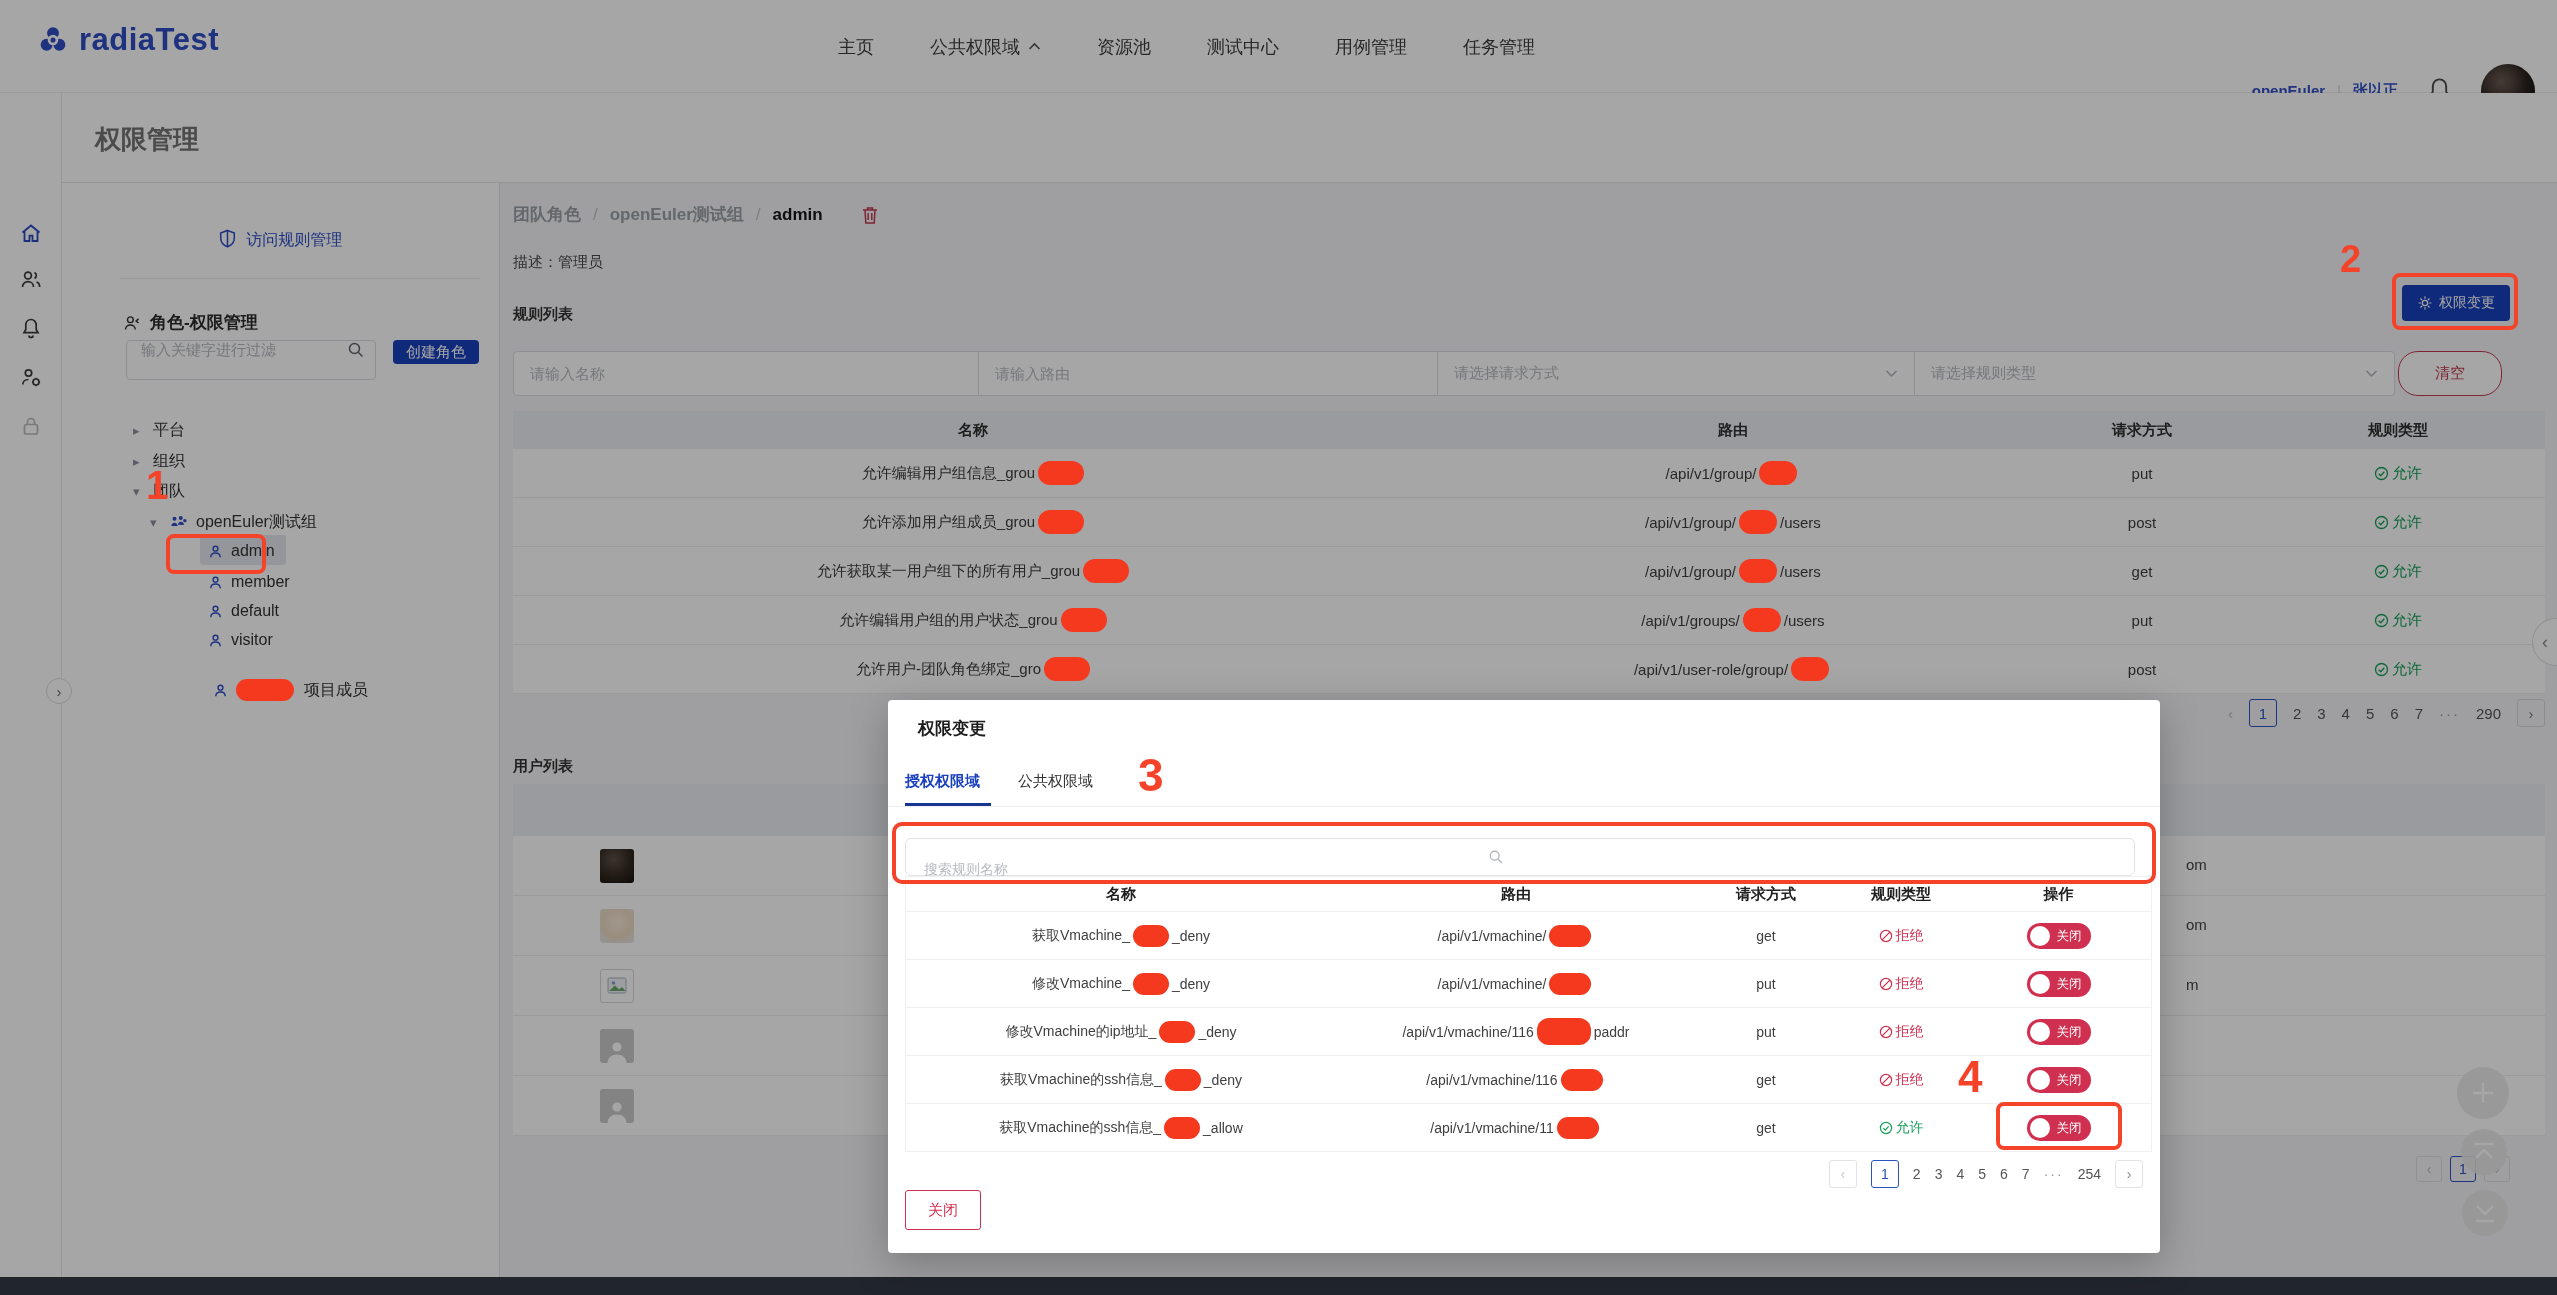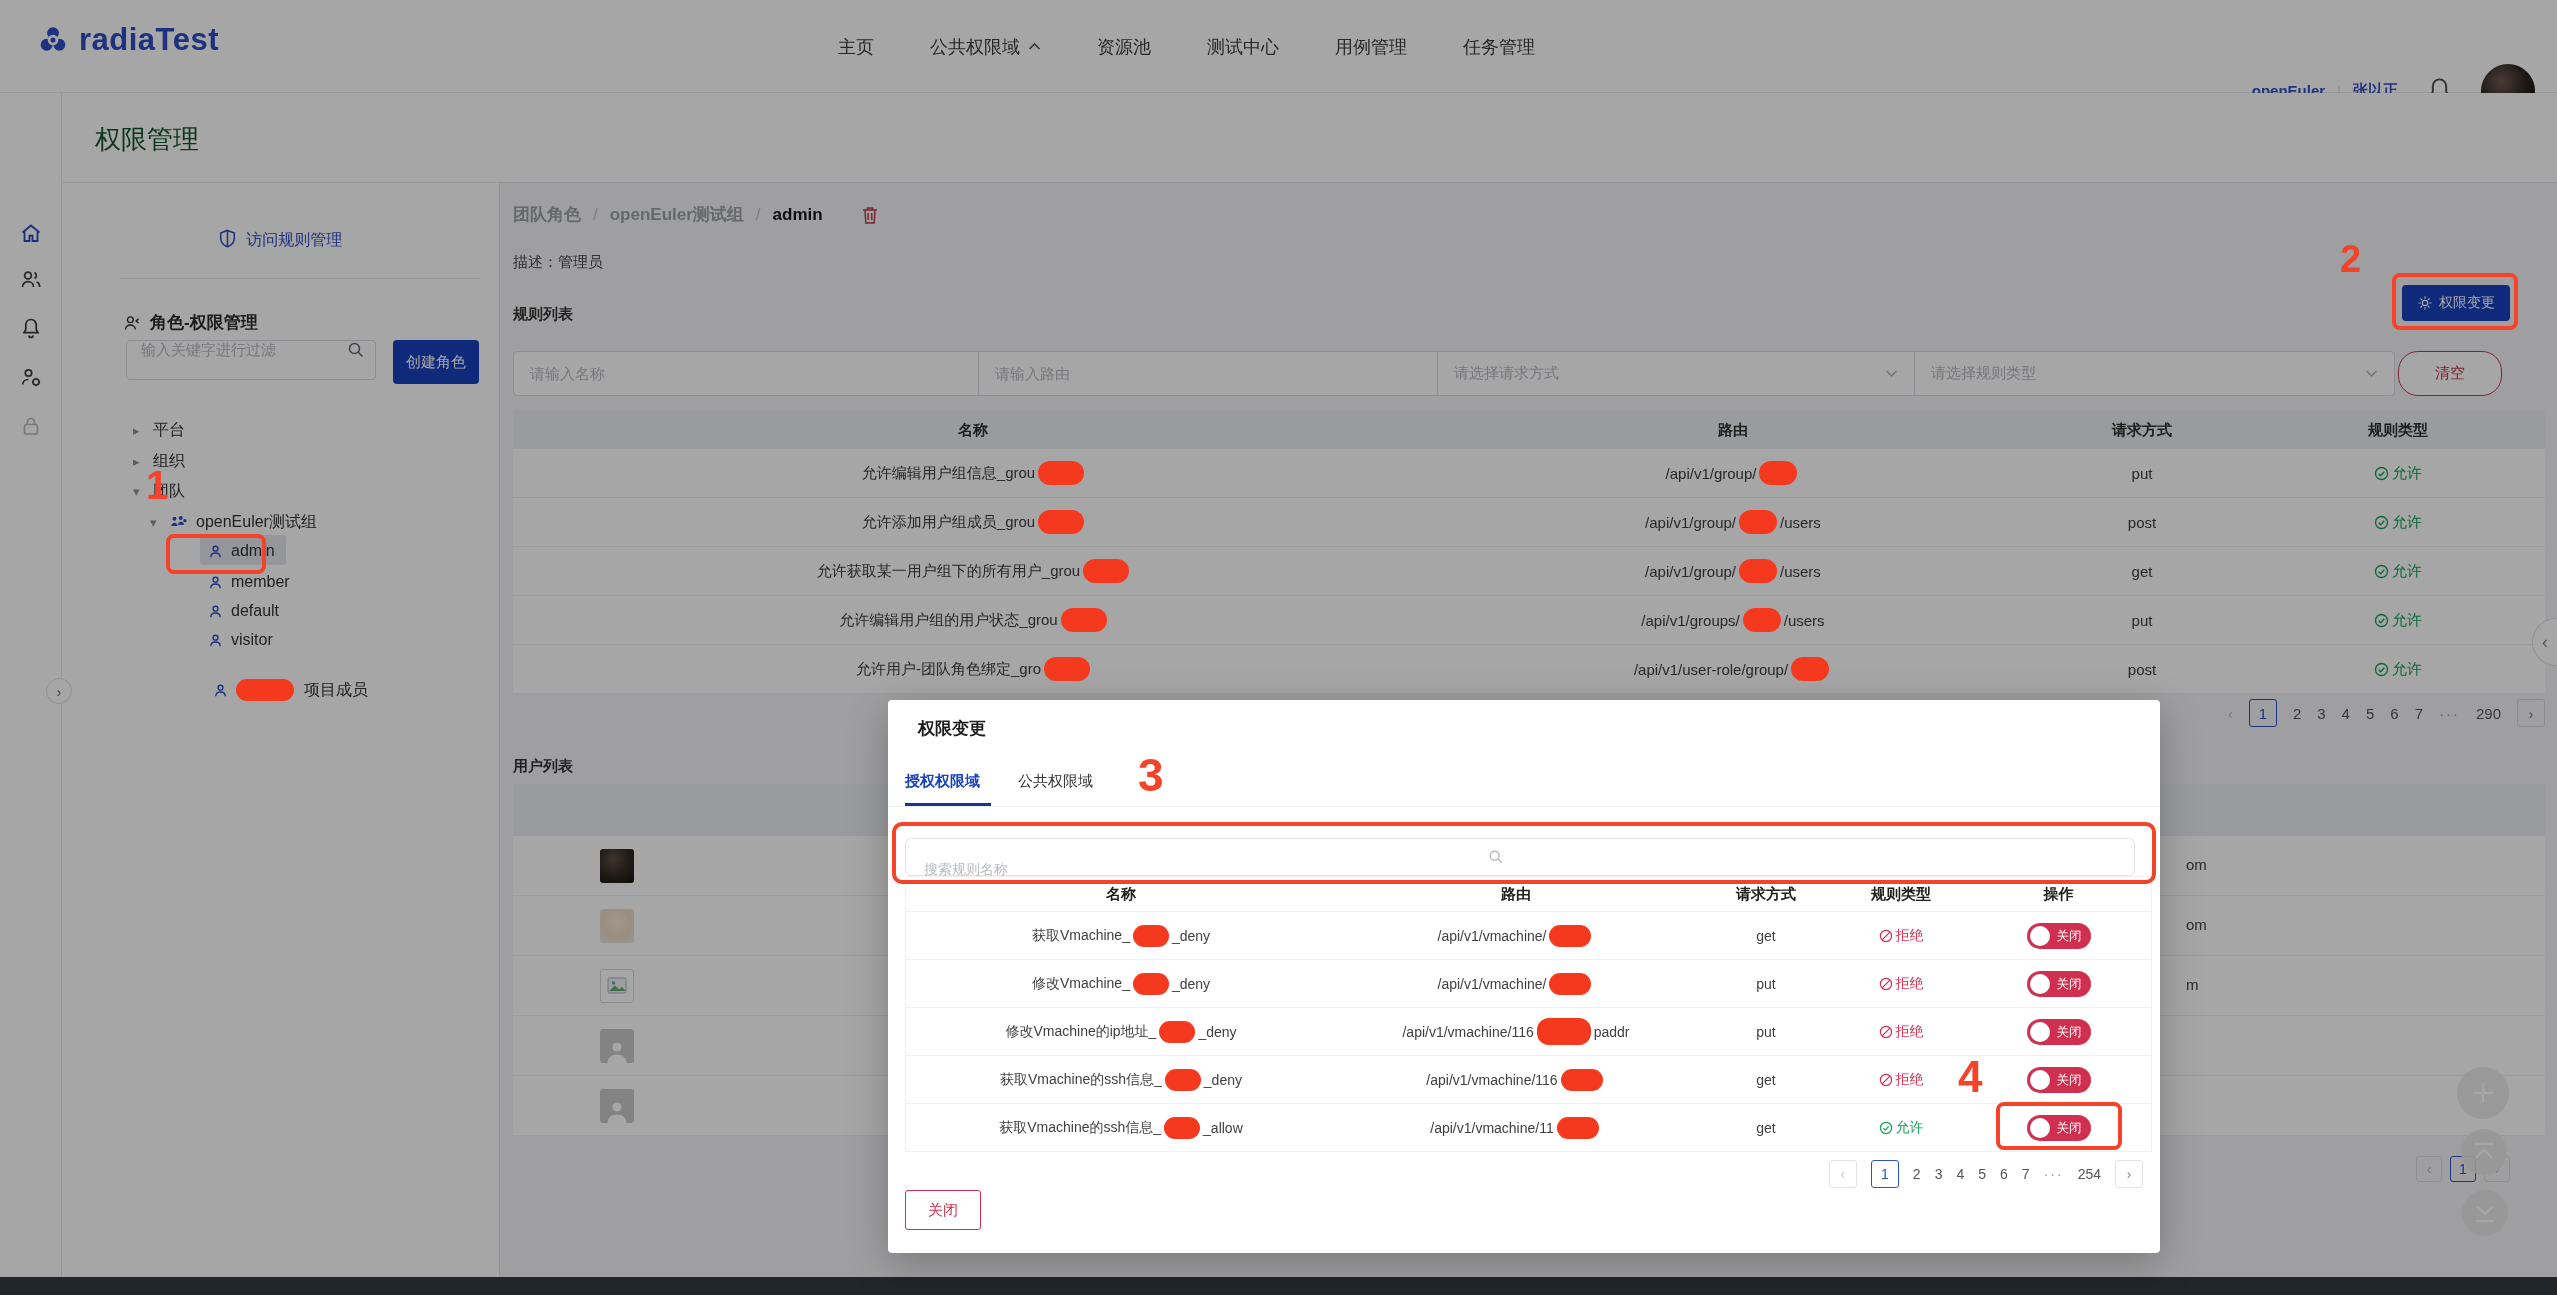--- a/index.html
+++ b/index.html
@@ -15,34 +15,34 @@
   .nav-right { position:absolute; right:22px; top:0; height:93px; display:flex; align-items:center; gap:28px;margin-top:44px; }
   .org-user { display:flex; align-items:center; gap:12px; font-size:15px; font-weight:700; color:#2f4dc4; }
   .org-sep { color:#d5d5d5; font-weight:400; }
   .avatar { width:54px; height:54px; border-radius:50%; background:radial-gradient(circle at 38% 32%, #6b5a52 0%, #3a2f2a 45%, #1c1713 100%); box-shadow:inset -6px -8px 14px rgba(0,0,0,.45); }
   .avatar::after { content:""; position:absolute; }
 
   .rail { position:absolute; left:0; top:93px; width:62px; height:1184px; background:#fff; border-right:1px solid #e8e8e8; }
   .rail-icon { position:absolute; left:19px; width:24px; height:24px; }
 
   .title-strip { position:absolute; left:62px; top:93px; width:2495px; height:90px; background:#fff; border-bottom:1px solid #e6e6e6; }
-  .page-title { position:absolute; left:95px; top:122px; font-size:26px; font-weight:400; color:#14532d; }
+  .page-title { position:absolute; left:95px; top:122px; font-size:26px; font-weight:700; color:#737373; }
   .content-bg { position:absolute; left:62px; top:183px; width:2495px; height:1094px; background:#f4f5f7; }
 
   
   .panel { position:absolute; left:62px; top:183px; width:438px; height:1094px; background:#fff; border-right:1px solid #e3e3e3; }
   .access-link { position:absolute; left:0; top:46px; width:100%; text-align:center; color:#2f4dc4; font-size:16px; cursor:pointer; }
   .access-link svg { vertical-align:-3px; margin-right:6px; }
   .panel-divider { position:absolute; left:58px; top:95px; width:360px; border-top:1px solid #ececec; }
   .panel-sec-title { position:absolute; left:60px; top:128px; font-size:17px; font-weight:700; color:#2b2b2b; display:flex; align-items:center; gap:8px; }
   .panel-search { position:absolute; left:64px; top:157px; width:250px; height:40px; border:1px solid #d9dce3; border-radius:4px; background:#fff; display:flex; align-items:flex-start; padding:0 10px 8px 14px; }
   .panel-search input { flex:1; border:none; outline:none; font-size:15px; color:#333; background:transparent; font-family:inherit; }
   .panel-search input::placeholder { color:#b6b9c0; }
   .btn-primary { background:#1a41bd; color:#fff; border:none; border-radius:4px; font-family:inherit; cursor:pointer; }
-  .create-role { position:absolute; left:331px; top:157px; width:86px; height:44px; font-size:15px; }
+  .create-role { position:absolute; left:331px; top:157px; width:86px; height:24px; font-size:15px; }
   .tree-row { position:absolute; height:26px; display:flex; align-items:center; gap:8px; font-size:16px; color:#333; cursor:pointer; }
   .caret { color:#8a9099; font-size:13px; width:12px; }
   .tree-sel-bg { position:absolute; left:138px; top:352px; width:86px; height:30px; background:#e4e7ee; border-radius:3px; }
 
   
   .breadcrumb { position:absolute; left:513px; top:203px; display:flex; align-items:center; gap:12px; font-size:17px; font-weight:700; }
   .bc-muted { color:#9aa0a8; }
   .bc-sep { color:#c2c2c2; font-weight:400; }
   .bc-current { color:#141414; }
   .bc-trash { margin-left:26px; cursor:pointer; }

